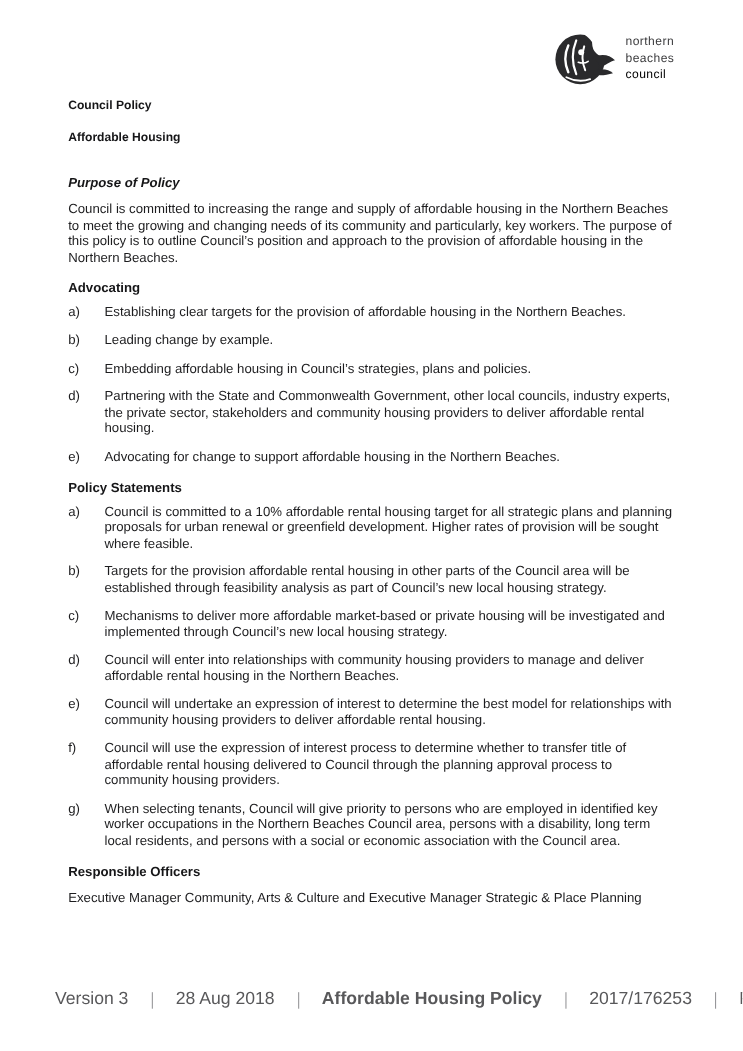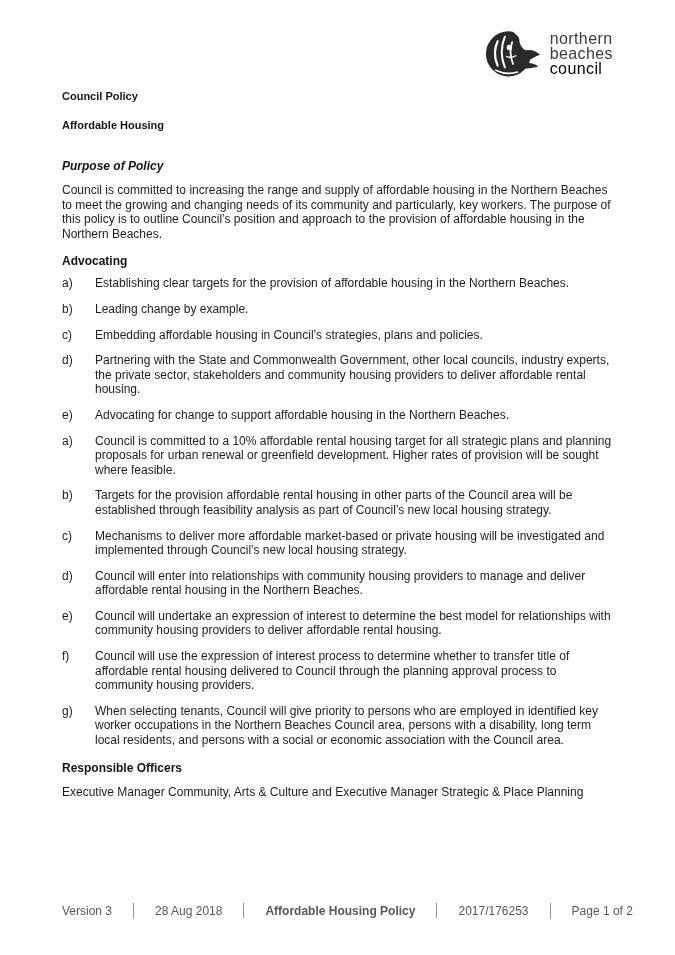--- a/index.html
+++ b/index.html
@@ -18,21 +18,21 @@
   
   .logo {
     position: absolute;
     top: 26px;
     right: 62px;
     display: flex;
     align-items: center;
     gap: 9px;
   }
   .logo-mark { width: 56px; height: 54px; }
-  .logo-text { font-size: 16px; line-height: 15px; letter-spacing: 0.4px; }
+  .logo-text { font-size: 11px; line-height: 15px; letter-spacing: 0.4px; }
   .logo-text .dark { color: #3b3b3d; }
   .logo-text .light { color: #000000; }
 
   
   .content {
     position: absolute;
     left: 62px;
     top: 0;
     width: 551px;
     padding-top: 87px;
@@ -60,27 +60,27 @@
 
   p { margin: 10px 0 10px 0; }
 
   .li { display: flex; margin-bottom: 11px; }
   .li-label { width: 33px; flex-shrink: 0; }
   .li-text { flex: 1; }
 
   
   .footer {
     position: absolute;
-    left: 62px;
+    left: 50px;
     right: 62px;
     bottom: 37px;
     display: flex;
     align-items: center;
     gap: 21px;
-    font-size: 12px;
+    font-size: 16px;
     color: #58585a;
     white-space: nowrap;
   }
   .footer .vdiv {
     width: 1px;
     height: 15px;
     background: #97979a;
     flex-shrink: 0;
   }
   .footer .center { flex: 1; text-align: center; font-weight: bold; }
@@ -140,20 +140,21 @@
     </div>
     <div class="li">
       <span class="li-label">d)</span>
       <span class="li-text">Partnering with the State and Commonwealth Government, other local councils, industry experts, the private sector, stakeholders and community housing providers to deliver affordable rental housing.</span>
     </div>
     <div class="li">
       <span class="li-label">e)</span>
       <span class="li-text">Advocating for change to support affordable housing in the Northern Beaches.</span>
     </div>
 
+    <h2>Policy Statements</h2>
 
     <div class="li">
       <span class="li-label">a)</span>
       <span class="li-text">Council is committed to a 10% affordable rental housing target for all strategic plans and planning proposals for urban renewal or greenfield development. Higher rates of provision will be sought where feasible.</span>
     </div>
     <div class="li">
       <span class="li-label">b)</span>
       <span class="li-text">Targets for the provision affordable rental housing in other parts of the Council area will be established through feasibility analysis as part of Council’s new local housing strategy.</span>
     </div>
     <div class="li">

